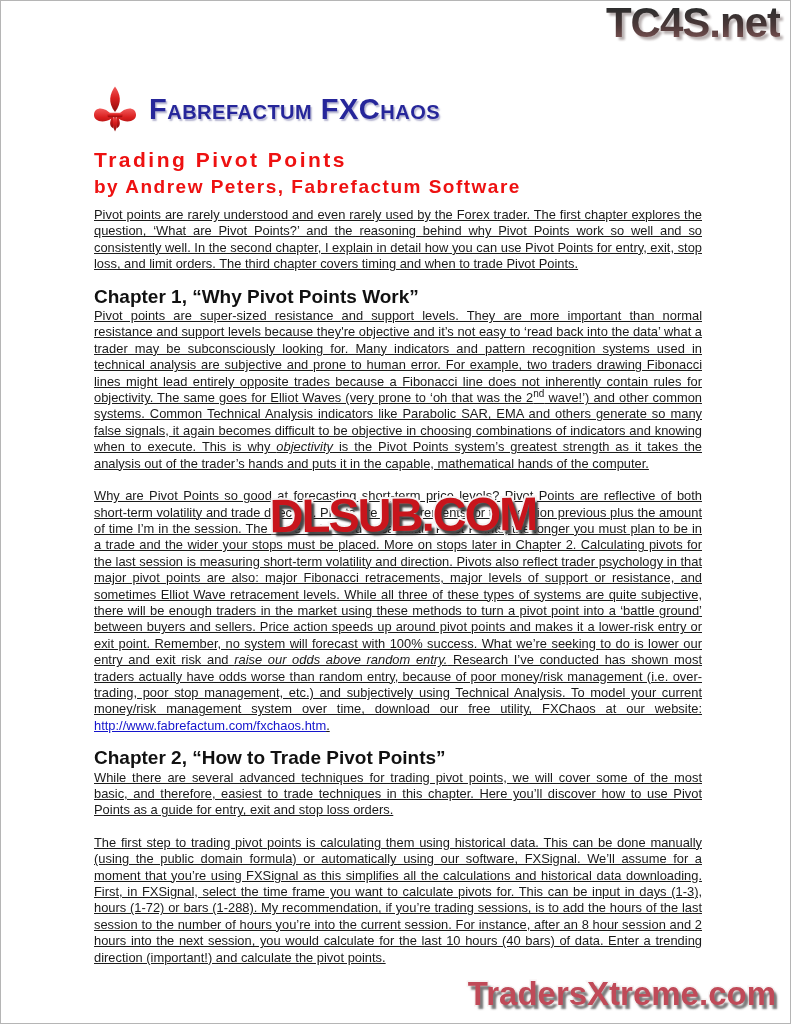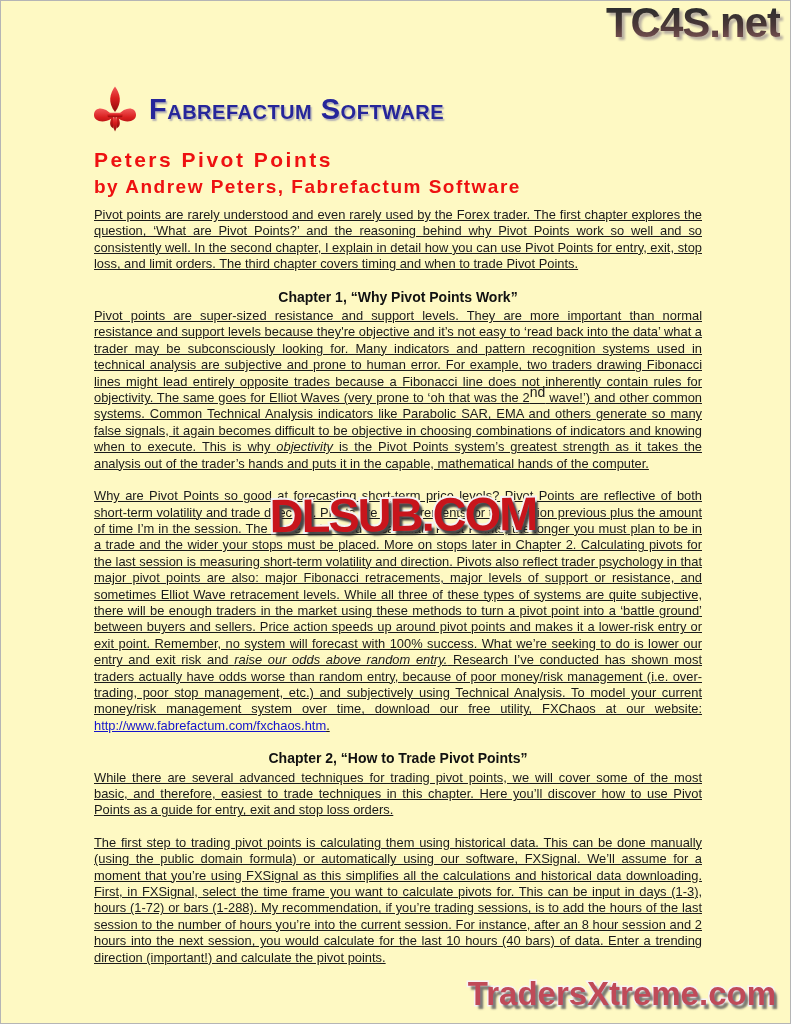--- a/index.html
+++ b/index.html
@@ -2,21 +2,21 @@
 <html><head>
 <meta charset="utf-8">
 <style>
   * { margin: 0; padding: 0; box-sizing: border-box; }
   html, body { background: #e8e8e8; }
   .page {
     position: relative;
     width: 791px;
     height: 1024px;
     margin: 0 auto;
-    background: #fef9c3;
+    background: #ffffff;
     border: 1px solid #b5b5b5;
     overflow: hidden;
     font-family: "Liberation Sans", sans-serif;
     color: #1a1a1a;
   }
 
   
   .top-watermark {
     position: absolute;
     top: -2px;
@@ -75,28 +75,28 @@
     position: absolute;
     left: 93px;
     top: 206px;
     width: 608px;
     font-size: 12.9px;
     line-height: 16.4px;
     text-align: justify;
   }
   .body-paragraph { margin: 0 0 16px 0; text-decoration: underline; }
   .chapter-heading {
-    font-size: 14px;
+    font-size: 19px;
     font-weight: bold;
     color: #111;
     margin: 0 0 3px 0;
-    text-align: center;
+    text-align: left;
   }
   .seg-italic { font-style: italic; margin-top: 24px; }
-  .seg-sup { vertical-align: super; font-size: 14px; line-height: 0; }
+  .seg-sup { vertical-align: super; font-size: 10px; line-height: 0; }
   .text-link { color: #1414cc; text-decoration: underline; }
 
   
   .center-watermark {
     position: absolute;
     left: 252px;
     top: 486px;
     width: 300px;
     text-align: center;
     font-size: 47px;
@@ -144,24 +144,24 @@
           <stop offset="0.45" stop-color="#d91f1f"></stop>
           <stop offset="1" stop-color="#8f0b0b"></stop>
         </linearGradient>
       </defs>
       <path fill="url(#fleurGrad)" d="M32 2 C39 12 42 23 32 36 C22 23 25 12 32 2 Z"></path>
       <path fill="url(#fleurGrad)" d="M28 40 C18 28 5 29 4 39 C3 48 16 52 27 45 C24 52 26 56 30 58 L30 44 Z"></path>
       <path fill="url(#fleurGrad)" d="M36 40 C46 28 59 29 60 39 C61 48 48 52 37 45 C40 52 38 56 34 58 L34 44 Z"></path>
       <path fill="url(#fleurGrad)" d="M32 40 C36 46 36 54 32 62 C28 54 28 46 32 40 Z"></path>
       <rect fill="url(#fleurGrad)" x="22" y="37" width="20" height="6" rx="2"></rect>
     </svg>
-    <span class="logo-text">Fabrefactum Software</span>
+    <span class="logo-text">Fabrefactum FXChaos</span>
   </div>
 
-  <div class="doc-title">Peters Pivot Points</div>
+  <div class="doc-title">Trading Pivot Points</div>
 
   <div class="doc-byline">by Andrew Peters, Fabrefactum Software</div>
 
   <div class="document-body">
       <p class="body-paragraph"><span>Pivot points are rarely understood and even rarely used by the Forex trader.  The first chapter explores the question, ‘What are Pivot Points?’ and the reasoning behind why Pivot Points work so well and so consistently well.  In the second chapter, I explain in detail how you can use Pivot Points for entry, exit, stop loss, and limit orders.  The third chapter covers timing and when to trade Pivot Points.</span></p>
       <div class="chapter-heading">Chapter 1, “Why Pivot Points Work”</div>
       <p class="body-paragraph"><span>Pivot points are super-sized resistance and support levels.  They are more important than normal resistance and support levels because they're objective and it’s not easy to ‘read back into the data’ what a trader may be subconsciously looking for.  Many indicators and pattern recognition systems used in technical analysis are subjective and prone to human error.  For example, two traders drawing Fibonacci lines might lead entirely opposite trades because a Fibonacci line does not inherently contain rules for objectivity.  The same goes for Elliot Waves (very prone to ‘oh that was the 2</span><span class="seg-sup">nd</span><span> wave!’) and other common systems.  Common Technical Analysis indicators like Parabolic SAR, EMA and others generate so many false signals, it again becomes difficult to be objective in choosing combinations of indicators and knowing when to execute.  This is why </span><span class="seg-italic">objectivity</span><span> is the Pivot Points system’s greatest strength as it takes the analysis out of the trader’s hands and puts it in the capable, mathematical hands of the computer.</span></p>
       <p class="body-paragraph"><span>Why are Pivot Points so good at forecasting short-term price levels?  Pivot Points are reflective of both short-term volatility and trade direction.  Pivots are measurements for the session previous plus the amount of time I’m in the session.  The more data used to calculate Pivot Points, the longer you must plan to be in a trade and the wider your stops must be placed.  More on stops later in Chapter 2.  Calculating pivots for the last session is measuring short-term volatility and direction.  Pivots also reflect trader psychology in that major pivot points are also: major Fibonacci retracements, major levels of support or resistance, and sometimes Elliot Wave retracement levels.  While all three of these types of systems are quite subjective, there will be enough traders in the market using these methods to turn a pivot point into a ‘battle ground’ between buyers and sellers. Price action speeds up around pivot points and makes it a lower-risk entry or exit point.  Remember, no system will forecast with 100% success.  What we’re seeking to do is lower our entry and exit risk and </span><span class="seg-italic">raise our odds above random entry.</span><span>  Research I’ve conducted has shown most traders actually have odds worse than random entry, because of poor money/risk management (i.e. over-trading, poor stop management, etc.) and subjectively using Technical Analysis.  To model your current money/risk management system over time, download our free utility, FXChaos at our website:  </span><a href="#" class="text-link">http://www.fabrefactum.com/fxchaos.htm</a><span>.</span></p>
       <div class="chapter-heading">Chapter 2, “How to Trade Pivot Points”</div>
       <p class="body-paragraph"><span>While there are several advanced techniques for trading pivot points, we will cover some of the most basic, and therefore, easiest to trade techniques in this chapter.  Here you’ll discover how to use Pivot Points as a guide for entry, exit and stop loss orders.</span></p>

